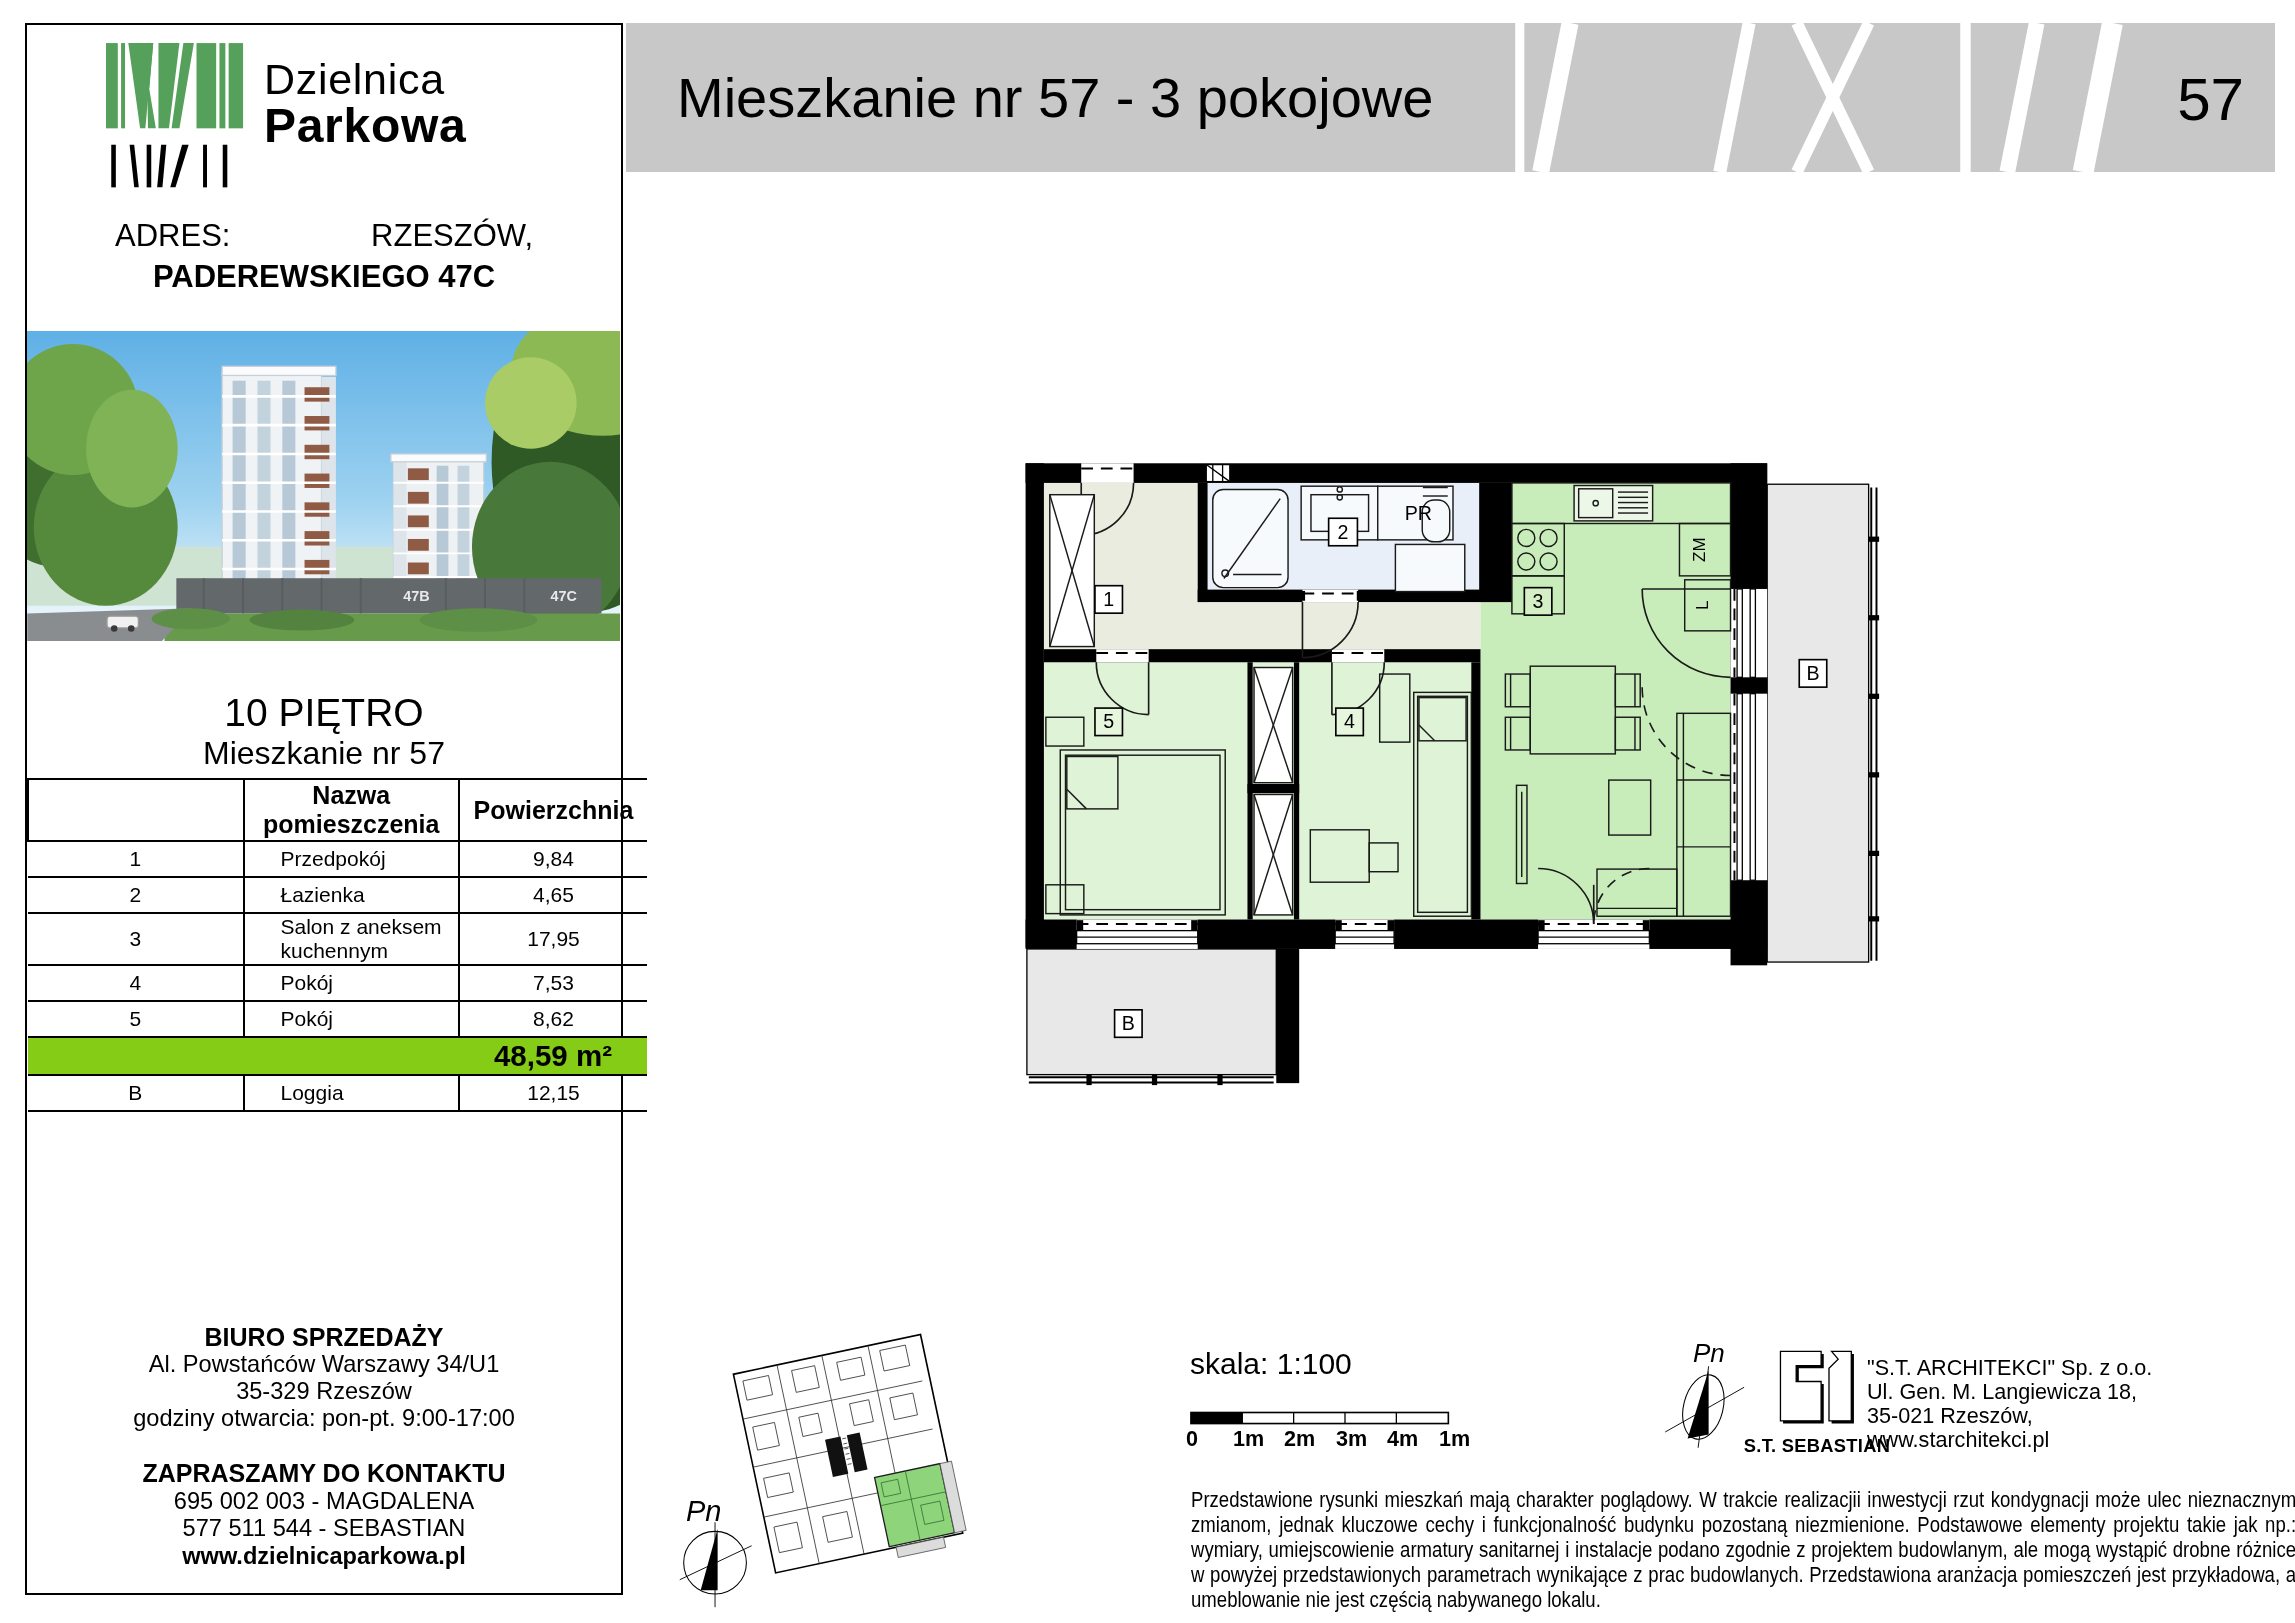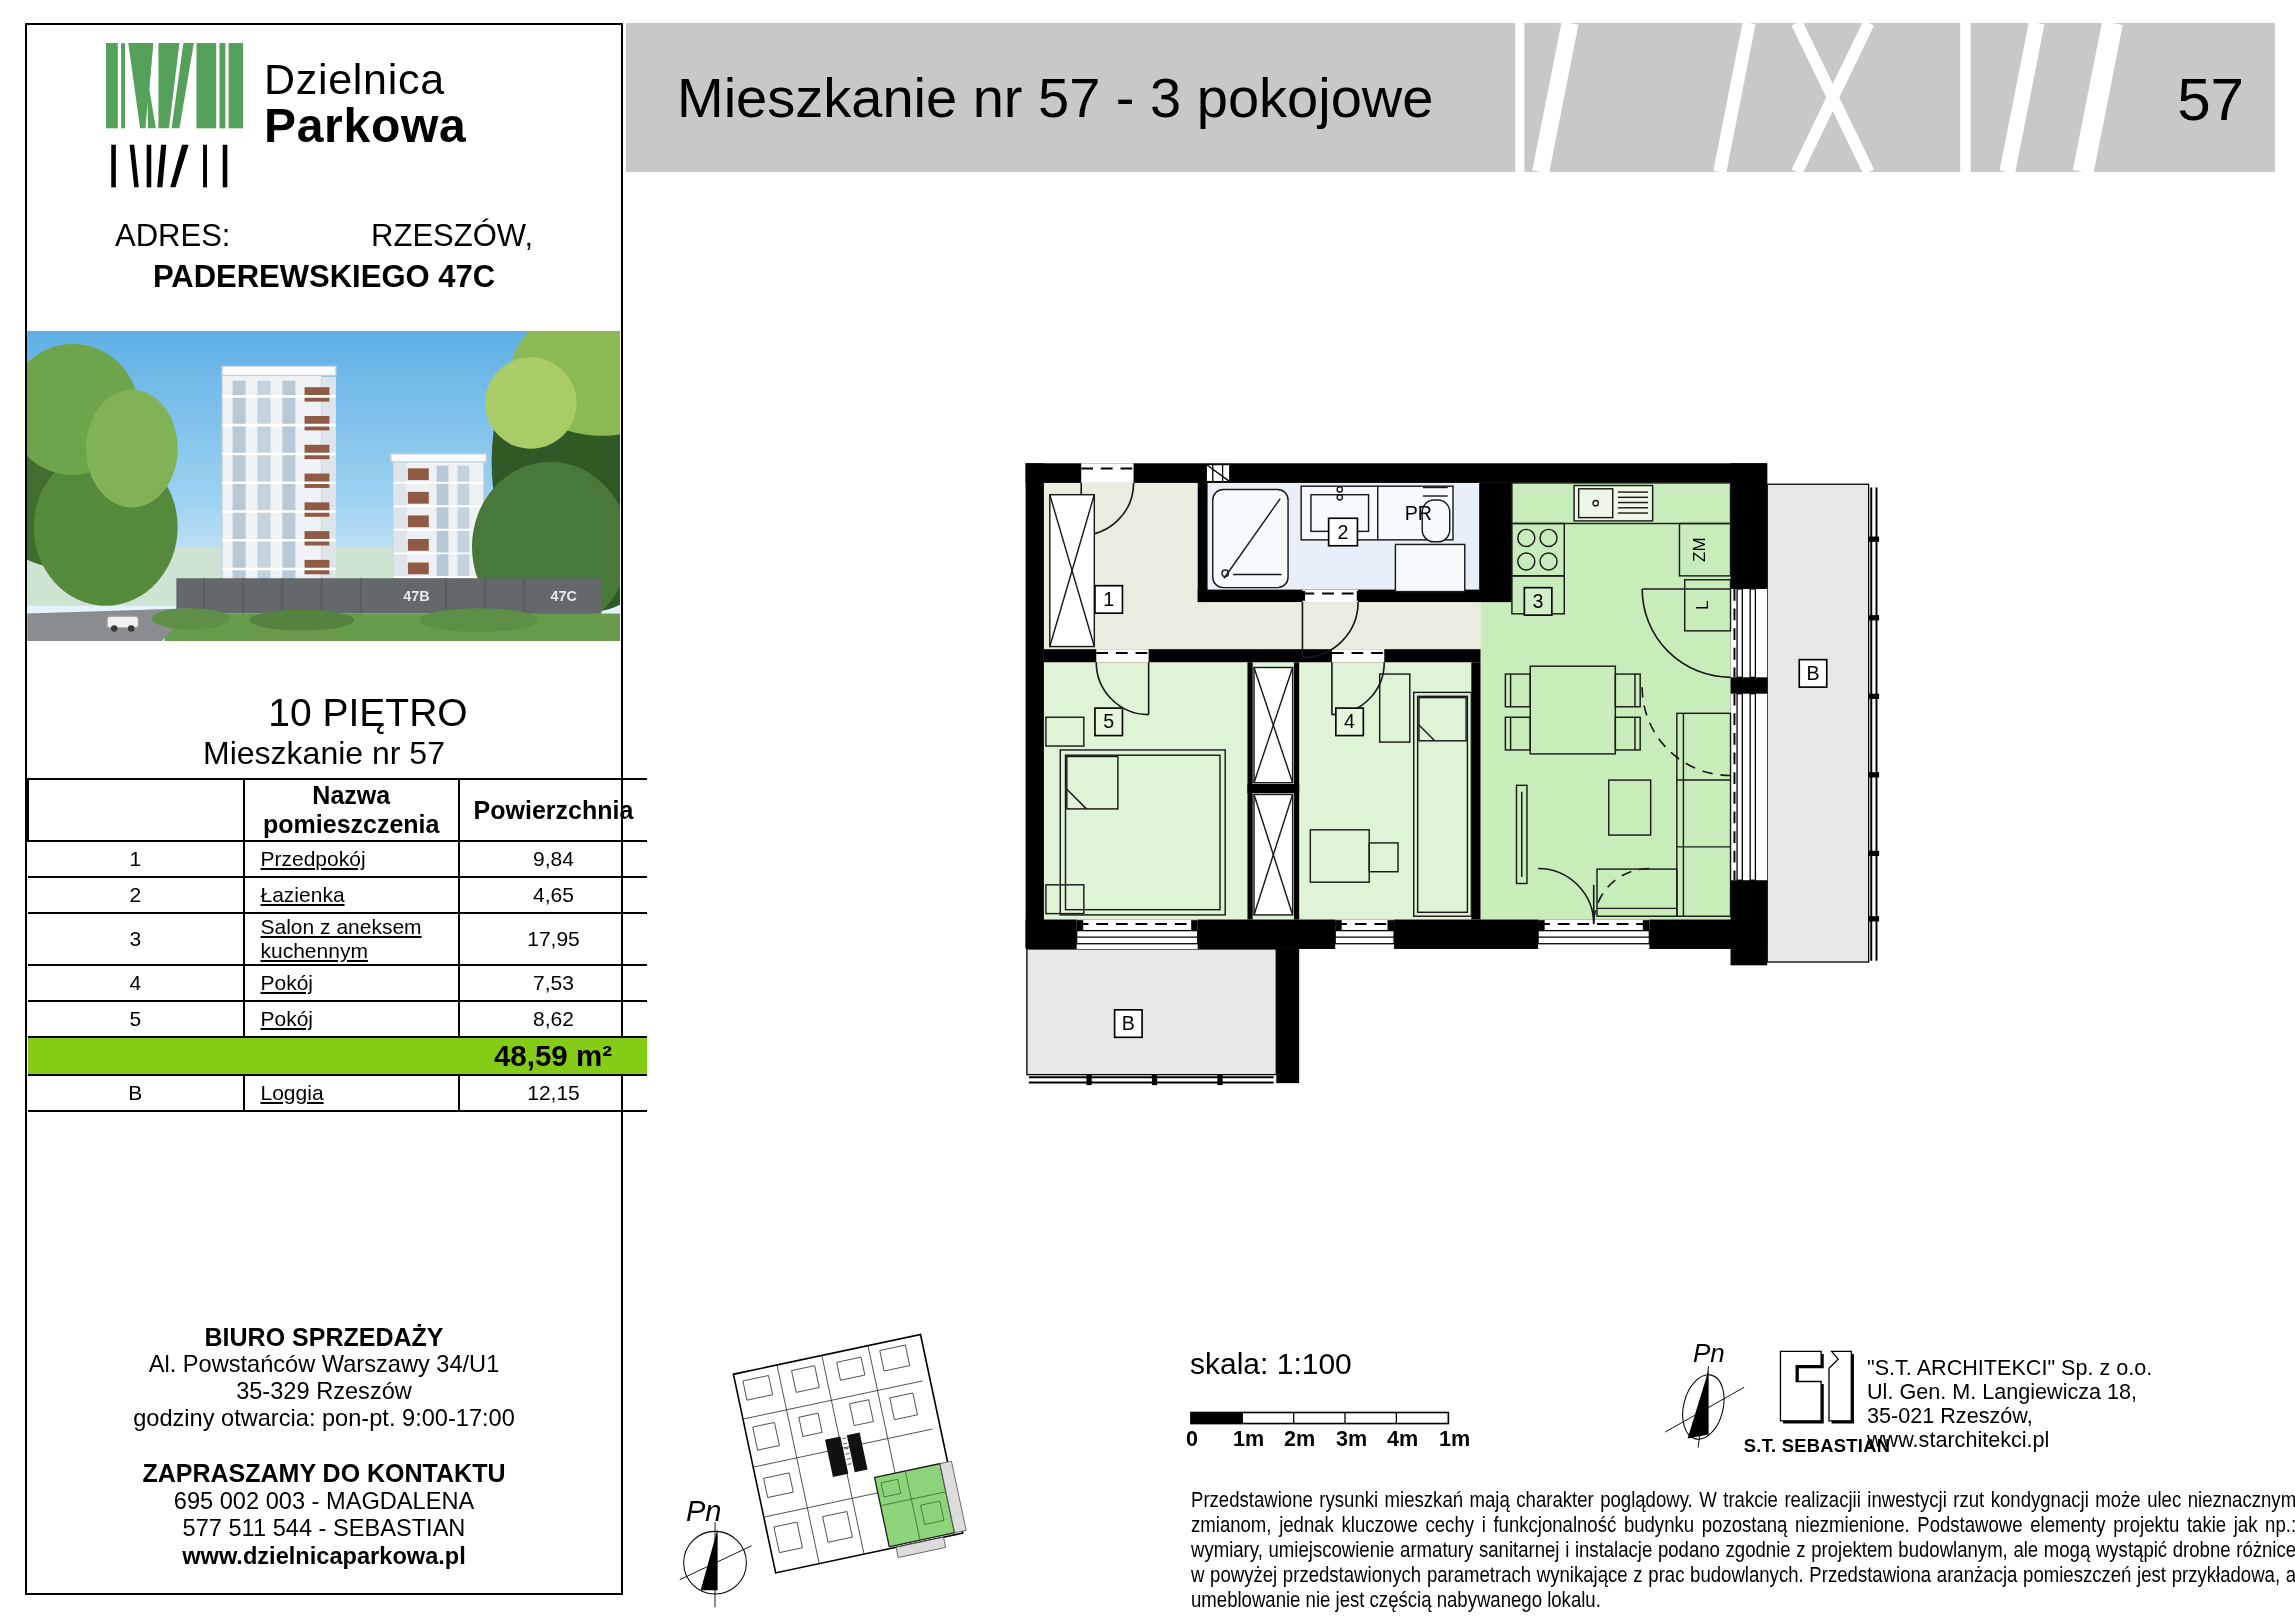--- a/index.html
+++ b/index.html
@@ -8,29 +8,29 @@
   .abs{position:absolute;}
   
   #sidebar{left:25px;top:23px;width:598px;height:1572px;border:2.6px solid #000;box-sizing:border-box;background:#fff;}
   .brand-row{left:79px;top:18.3px;width:439px;height:151px;display:flex;gap:17px;align-items:flex-start;}
   .brand-text{line-height:1.02;padding-top:14.4px;}
   .brand-l1{font-size:43px;letter-spacing:0.7px;}
   .brand-l2{font-size:48px;font-weight:700;letter-spacing:0.7px;}
   .addr-row{left:0;top:193px;width:100%;padding:0 88px;box-sizing:border-box;display:flex;justify-content:space-between;font-size:31px;}
   .addr-street{left:0;top:234px;width:100%;text-align:center;font-size:31px;font-weight:700;}
   .photo{left:0;top:306px;width:593px;height:310px;background:linear-gradient(#5fb0e6,#9ed2f0 55%,#e6f3fb 90%);overflow:hidden;}
-  .floor-title{left:0;top:666px;width:100%;text-align:center;font-size:39px;padding-left:44px;}
+  .floor-title{left:0;top:666px;width:100%;text-align:center;font-size:39px;}
   .unit-sub{left:0;top:710px;width:100%;text-align:center;font-size:32px;}
   table.rooms{left:0;top:753px;width:620px;border-collapse:collapse;table-layout:fixed;position:absolute;}
   table.rooms td,table.rooms th{border:2px solid #000;overflow:hidden;}
   table.rooms tr{height:36px;}
   tr.hdr{height:39px;}
   tr.hdr th{font-size:25px;font-weight:700;}
   td.no{width:56px;text-align:center;font-size:21px;border-left:none!important;}
-  td.nm{padding-left:16px;font-size:21px;border-right:none!important;border-left:none!important;text-decoration:underline;}
+  td.nm{padding-left:36px;font-size:21px;border-right:none!important;border-left:none!important;}
   th.nm-h{border-left:none!important;border-right:none!important;}
   td.ar,th.ar{width:185px;text-align:center;font-size:21px;border-right:none!important;}
   tr.total{height:42px;background:#84cc16;}
   tr.total td{border-left:none!important;border-right:none!important;}
   tr.total td.ar{font-size:29.5px;font-weight:700;}
   .office{left:0;top:1299px;width:100%;text-align:center;font-size:23.6px;line-height:27px;}
   .office .t{font-size:25px;font-weight:700;}
   .contact{left:0;top:1435px;width:100%;text-align:center;font-size:23.6px;line-height:27.5px;}
   .contact .t{font-size:25px;font-weight:700;}
   .contact .w{font-weight:700;}

